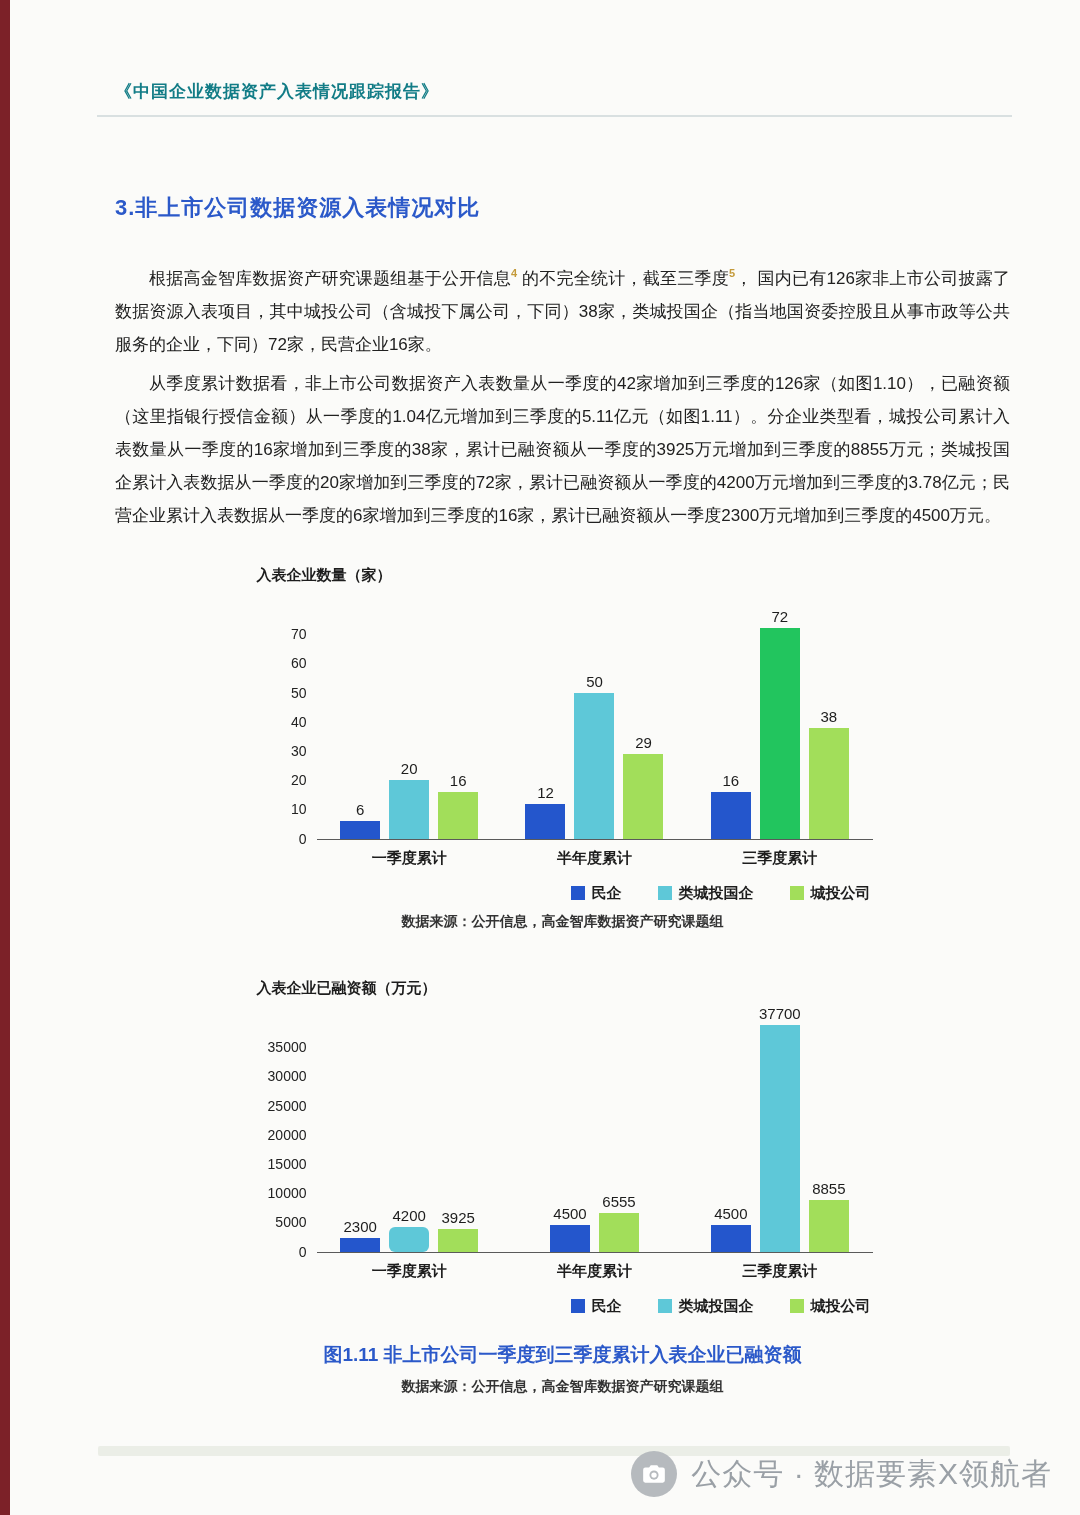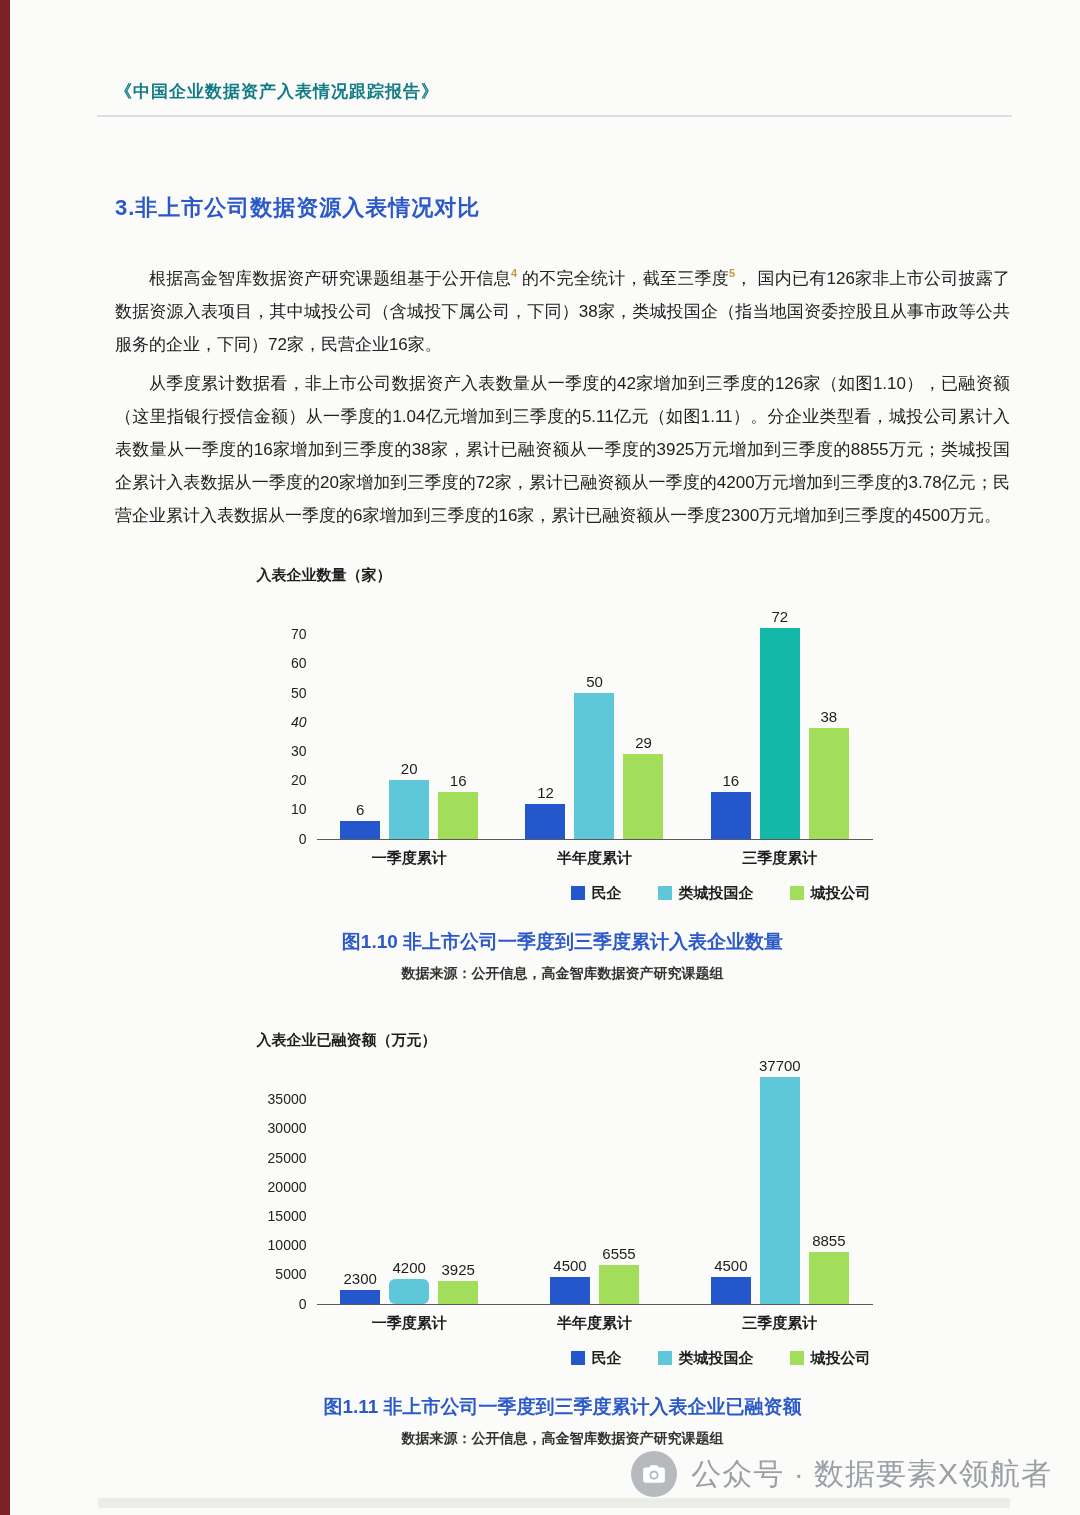--- a/index.html
+++ b/index.html
@@ -70,21 +70,21 @@
 
   <div class="figure-block">
     <div class="chart-axis-title">入表企业数量（家）</div>
     <div class="chart">
         <div class="plot-area">
           <div class="plot" style="height: 225px;">
             <div class="ytick" style="bottom: 0px;">0</div>
             <div class="ytick" style="bottom: 29.2208px;">10</div>
             <div class="ytick" style="bottom: 58.4416px;">20</div>
             <div class="ytick" style="bottom: 87.6623px;">30</div>
-            <div class="ytick" style="bottom: 116.883px; font-style: italic;">40</div>
+            <div class="ytick" style="bottom: 116.883px;">40</div>
             <div class="ytick" style="bottom: 146.104px;">50</div>
             <div class="ytick" style="bottom: 175.325px;">60</div>
             <div class="ytick" style="bottom: 204.545px;">70</div>
             <div class="group">
               <div class="bar" style="background: rgb(36, 86, 204); height: 17.5325px;">
                 <div class="bar-label">6</div>
               </div>
               <div class="bar" style="background: rgb(94, 200, 216); height: 58.4416px;">
                 <div class="bar-label">20</div>
               </div>
@@ -100,21 +100,21 @@
                 <div class="bar-label">50</div>
               </div>
               <div class="bar" style="background: rgb(162, 222, 90); height: 84.7403px;">
                 <div class="bar-label">29</div>
               </div>
             </div>
             <div class="group">
               <div class="bar" style="background: rgb(36, 86, 204); height: 46.7532px;">
                 <div class="bar-label">16</div>
               </div>
-              <div class="bar" style="background: #14b8a6; height: 210.39px;">
+              <div class="bar" style="background: #22c55e; height: 210.39px;">
                 <div class="bar-label">72</div>
               </div>
               <div class="bar" style="background: rgb(162, 222, 90); height: 111.039px;">
                 <div class="bar-label">38</div>
               </div>
             </div>
           </div>
           <div class="xlabels">
             <div class="xlabel">一季度累计</div>
             <div class="xlabel">半年度累计</div>
@@ -129,21 +129,20 @@
               <span class="swatch" style="background: rgb(94, 200, 216);"></span>
               <span>类城投国企</span>
             </div>
             <div class="legend-item">
               <span class="swatch" style="background: rgb(162, 222, 90);"></span>
               <span>城投公司</span>
             </div>
           </div>
         </div>
       </div>
-    <div class="figure-caption">图1.10 非上市公司一季度到三季度累计入表企业数量</div>
     <div class="figure-source">数据来源：公开信息，高金智库数据资产研究课题组</div>
   </div>
 
   <div class="figure-block second">
     <div class="chart-axis-title">入表企业已融资额（万元）</div>
     <div class="chart">
         <div class="plot-area">
           <div class="plot" style="height: 225px;">
             <div class="ytick" style="bottom: 0px;">0</div>
             <div class="ytick" style="bottom: 29.2208px;">5000</div>

